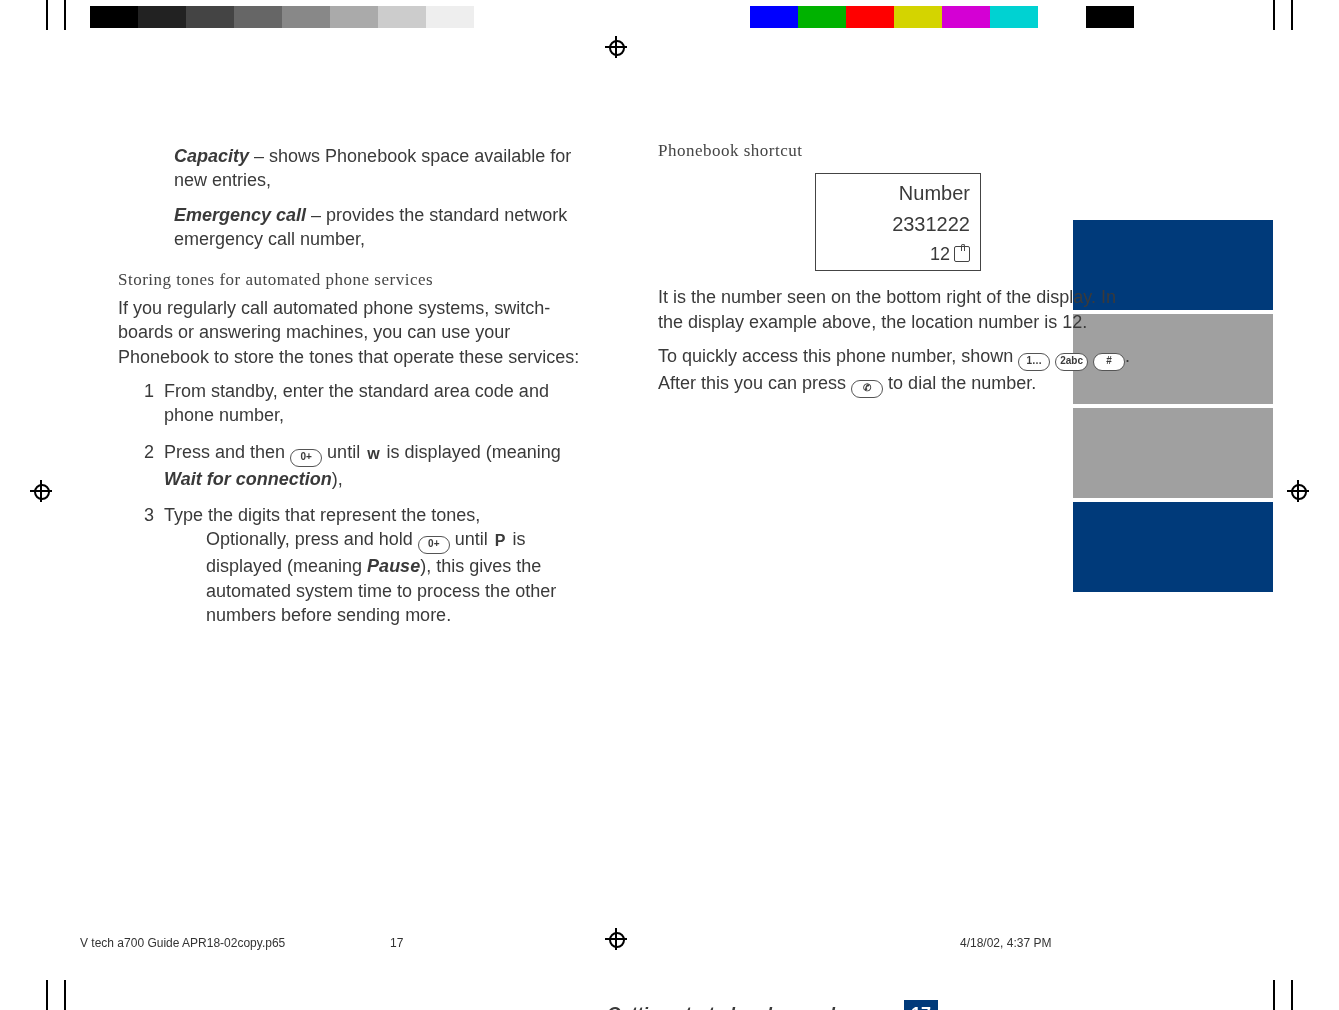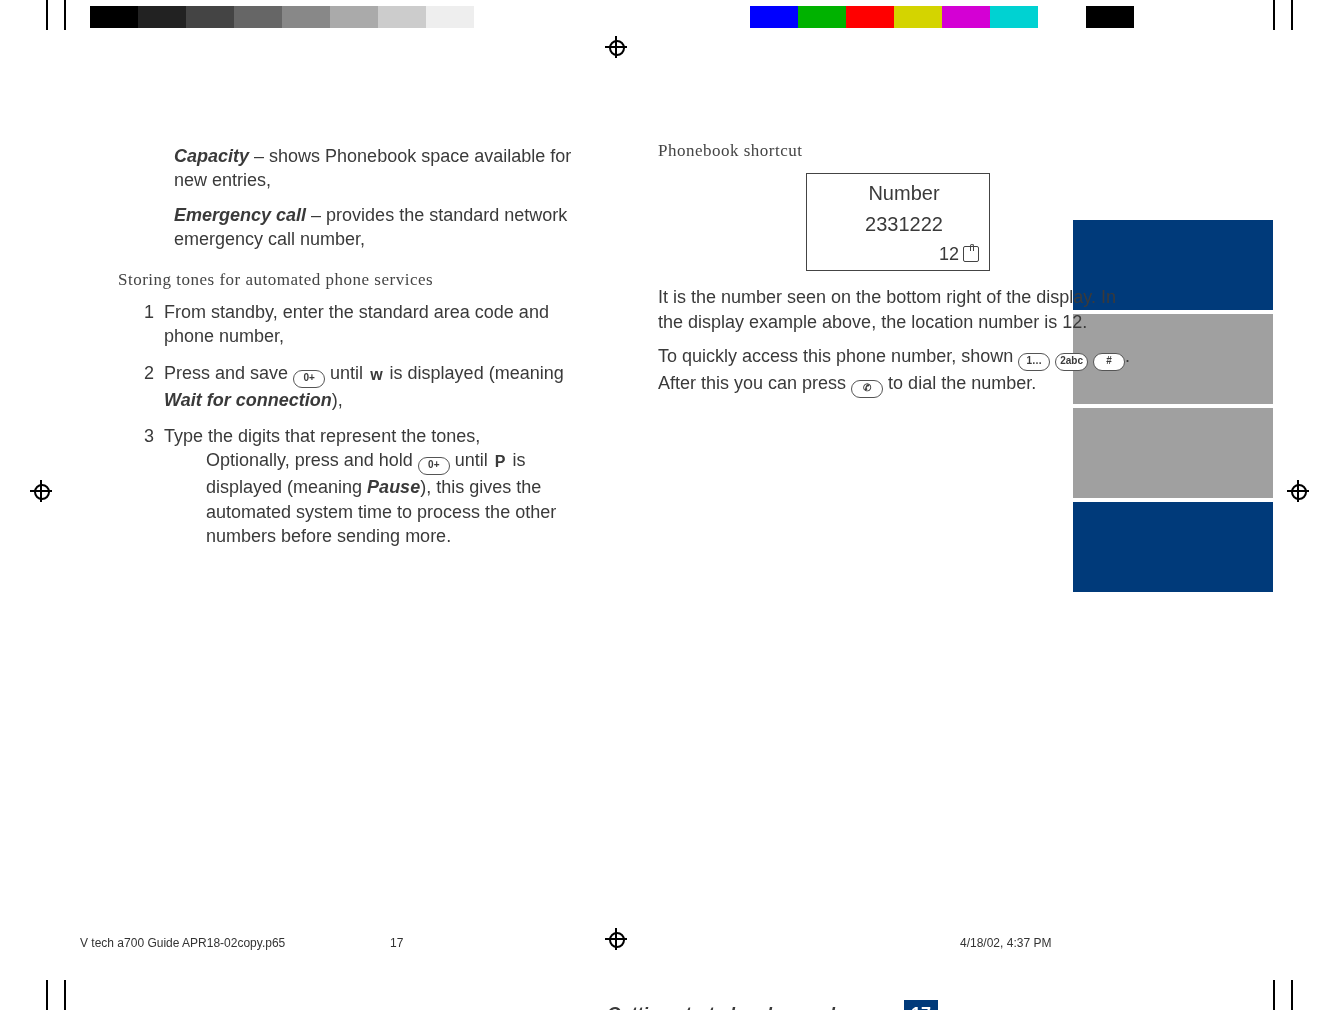--- a/index.html
+++ b/index.html
@@ -136,22 +136,22 @@
     font-size: 16px;
     vertical-align: -1px;
     padding: 0 2px;
   }
 
   
   .screenbox {
     width: 150px;
     border: 1.5px solid #444;
     margin: 10px auto 14px auto;
-    padding: 6px 10px 4px 22px;
-    text-align: center;
+    padding: 6px 10px 4px 4px;
+    text-align: right;
     font-family: Arial, sans-serif;
   }
   .screenbox .t { font-size: 20px; margin-bottom: 4px; }
   .screenbox .n { font-size: 20px; margin-bottom: 4px; }
   .screenbox .loc {
     display: flex; justify-content: flex-end; align-items: center; gap: 4px;
     font-size: 18px;
   }
   .book-ic {
     display: inline-block;
@@ -259,27 +259,28 @@
 
     <div class="col">
       <p class="indent1">
         <b><i>Capacity</i></b><span> – shows Phonebook space available for new entries,</span>
       </p>
       <p class="indent1">
         <b><i>Emergency call</i></b><span> – provides the standard network emergency call number,</span>
       </p>
 
       <h2 class="sec">Storing tones for automated phone services</h2>
+      <p class="lead">If you regularly call automated phone systems, switch-boards or answering machines, you can use your Phonebook to store the tones that operate these services:</p>
 
       <ol class="steps">
         <li data-num="1">
           <span>From standby, enter the standard area code and phone number,</span>
         </li>
         <li data-num="2">
-          <span>Press and save </span>
+          <span>Press and then </span>
           <span class="key">0+</span>
           <span> until </span>
           <span class="glyph">w</span>
           <span> is displayed (meaning </span>
           <b><i>Wait for connection</i></b><span>),</span>
         </li>
         <li data-num="3">
           <span>Type the digits that represent the tones,</span>
           <div class="sub">
             <span>Optionally, press and hold </span>

